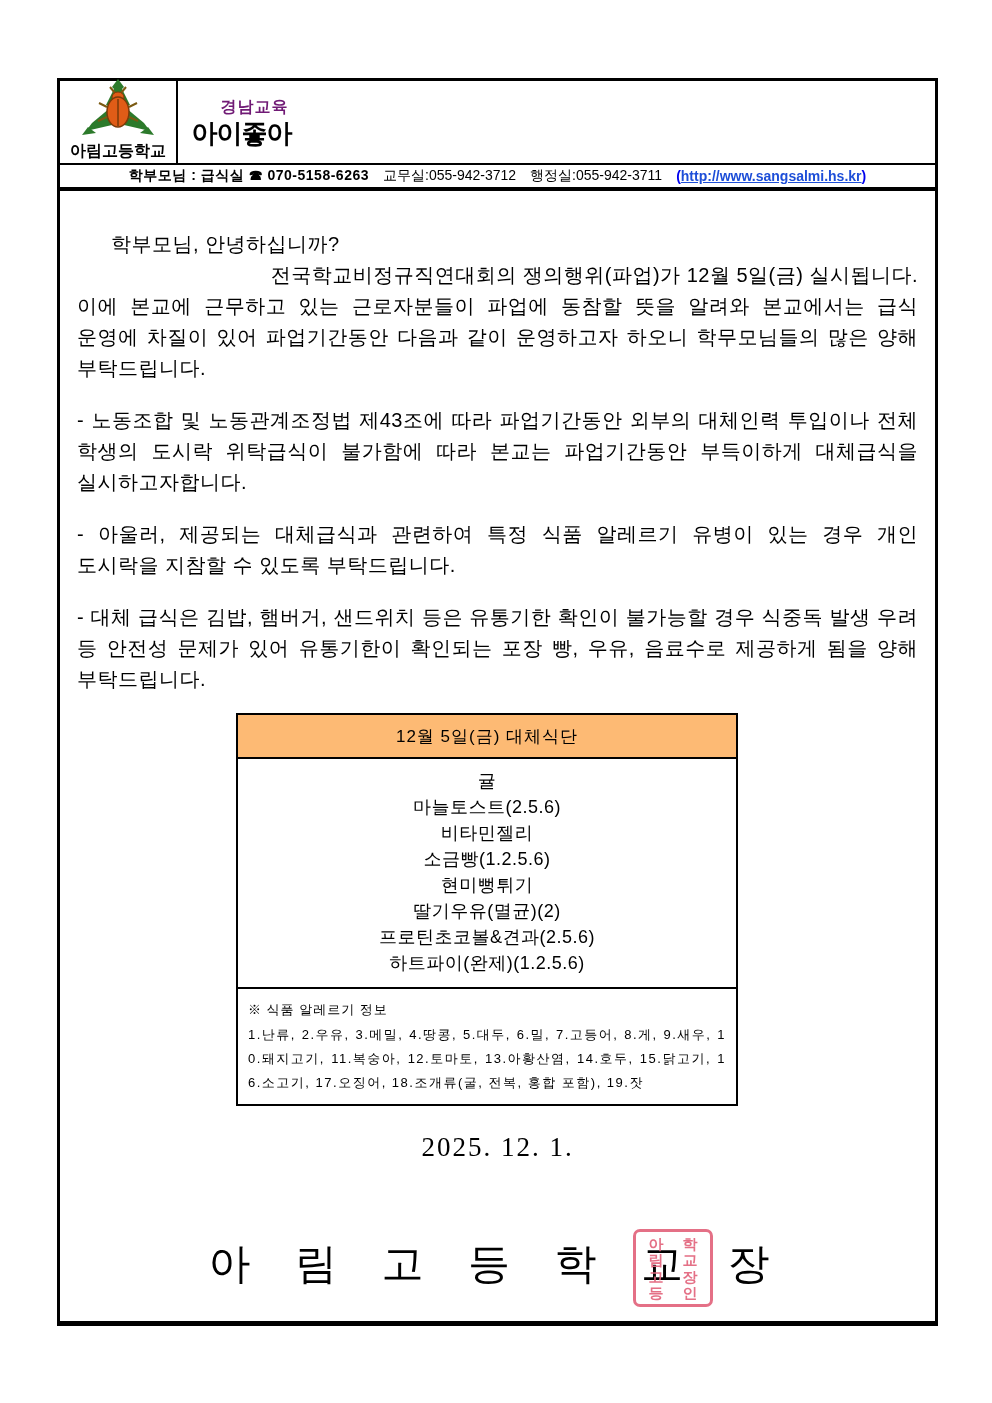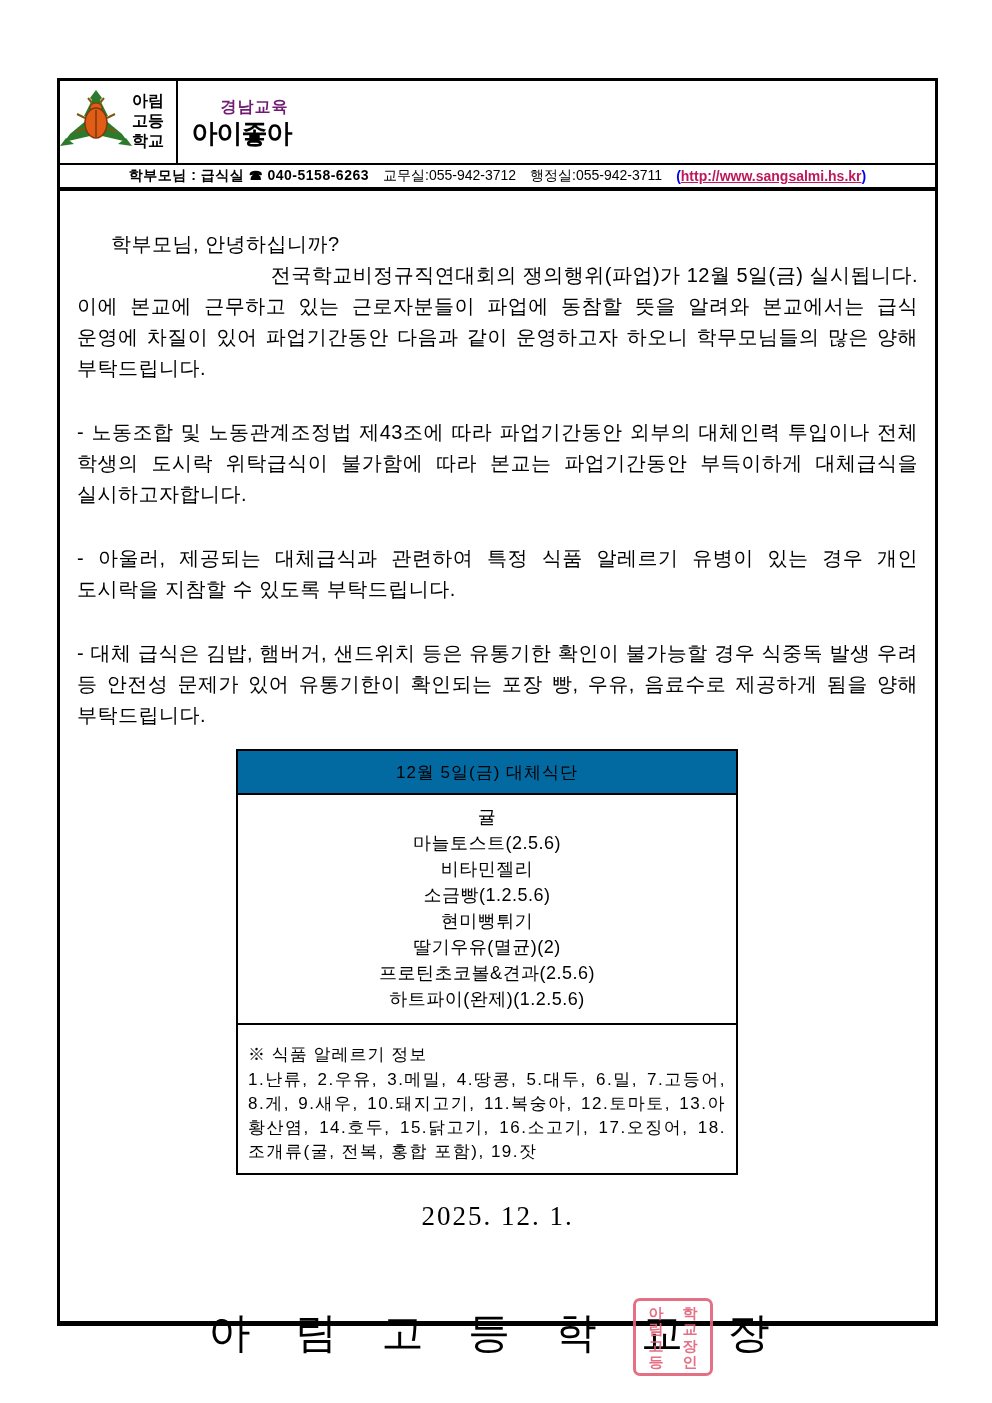--- a/index.html
+++ b/index.html
@@ -9,21 +9,21 @@
     font-family:"Liberation Sans", sans-serif; color:#000;
   }
   .doc-box {
     position:absolute; left:57px; top:78px; width:881px; height:1248px;
     border:3px solid #000; border-bottom-width:5px; background:#fff;
   }
   
   .header-row { display:flex; height:84px; border-bottom:2px solid #000; }
   .logo-cell {
     width:118px; border-right:2px solid #000;
-    display:flex; flex-direction:row; align-items:center; justify-content:flex-end;
+    display:flex; flex-direction:column; align-items:center; justify-content:flex-end;
     padding-bottom:2px;
   }
   .school-name { font-size:16px; font-weight:bold; letter-spacing:0px; line-height:20px; }
   .title-cell {
     flex:1; border-right:2px solid #000; display:flex; flex-direction:column;
     align-items:center; justify-content:center; padding-top:2px;
   }
   .main-title {
     font-family:"Liberation Serif", serif; font-weight:bold; font-size:34px;
     letter-spacing:14px; line-height:40px;
@@ -38,43 +38,43 @@
   .brand-top { font-size:16px; font-weight:bold; color:#701a75; letter-spacing:1px; margin-bottom:1px; margin-left:26px;}
   .brand-word { font-size:26px; font-weight:bold; line-height:28px; letter-spacing:-1px; }
   .brand-word span { display:inline-block; }
   
   .contact-row {
     height:26px; border-bottom:4px solid #000; display:flex; align-items:center;
     justify-content:center; gap:14px; font-size:14px; white-space:nowrap;
   }
   .contact-bold { font-weight:bold; letter-spacing:0.5px; }
   .contact-url { color:#0000ee; font-weight:bold; }
-  .contact-url a { color:#be185d; text-decoration:underline; }
+  .contact-url a { color:#1d4ed8; text-decoration:underline; }
   
   .body-area { position:relative; padding:38px 17px 0 17px; }
   .para {
     font-size:20px; line-height:31px; text-align:justify; word-break:keep-all;
     letter-spacing:0.5px;
   }
   .para.indent1 { text-indent:34px; text-align:left; }
   .para.indent2 { text-indent:8px; text-align:right; }
-  .para.gap { margin-top:33px; }
+  .para.gap { margin-top:21px; }
   
   .menu-table {
     width:502px; margin-left:159px; margin-top:18px;
     border:2px solid #000; border-collapse:collapse;
   }
   .menu-table td { border:2px solid #000; }
   .menu-head {
-    background:#0369a1; text-align:center; font-size:17px; letter-spacing:1px;
+    background:#fdba74; text-align:center; font-size:17px; letter-spacing:1px;
     height:44px; vertical-align:middle;
   }
   .menu-cell { text-align:center; font-size:18px; line-height:26px; padding:9px 4px 11px 4px; letter-spacing:0.5px; }
   .menu-cell div { white-space:nowrap; }
-  .allergy-cell { padding:18px 10px 9px 10px; font-size:17px; line-height:24px; }
+  .allergy-cell { padding:9px 10px 9px 10px; font-size:13px; line-height:24px; }
   .allergy-title { margin-bottom:1px; letter-spacing:1px; }
   .allergy-text { text-align:justify; word-break:break-all; letter-spacing:1.5px; }
   
   .date-line {
     margin-top:26px; text-align:center; font-family:"Liberation Serif", serif;
     font-size:27px; letter-spacing:2px;
   }
   .sign-line {
     position:relative; margin-top:66px; text-align:center;
     font-family:"Liberation Serif", serif; font-size:42px; letter-spacing:17px;
@@ -132,21 +132,21 @@
         <div class="brand-word">
           
         <span>아</span><span>이</span><span>좋</span><span>아</span></div>
       </div>
     </div>
 
     <div class="contact-row">
       <span class="contact-bold">
         <span>학부모님 : 급식실</span>
         <span>☎</span>
-        <span>040-5158-6263</span>
+        <span>070-5158-6263</span>
       </span>
       <span>교무실:055-942-3712</span>
       <span>행정실:055-942-3711</span>
       <span class="contact-url"><span>(</span><a href="#">http://www.sangsalmi.hs.kr</a><span>)</span></span>
     </div>
 
     <div class="body-area">
 
       <div>
 

